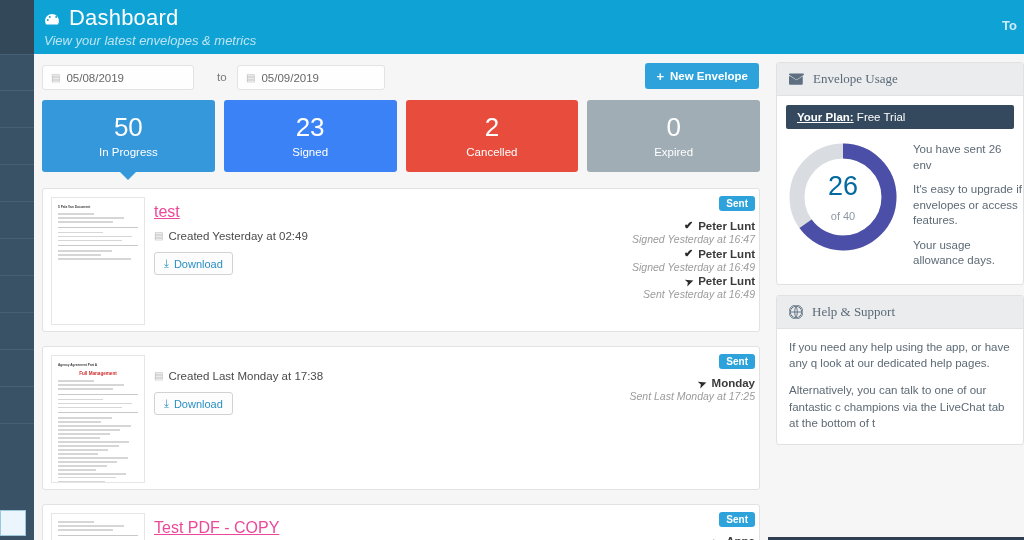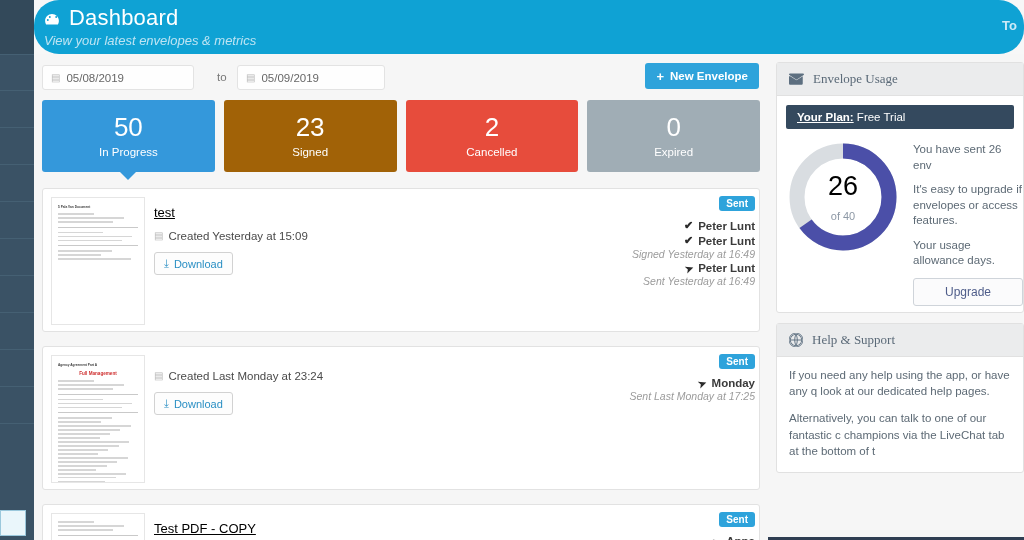--- a/index.html
+++ b/index.html
@@ -20,21 +20,21 @@
   #nav-rail .rail-item { height: 37px; border-bottom: 1px solid #46soc; border-bottom: 1px solid #456073; }
   #nav-rail .rail-item.first { border-top: 1px solid #456073; }
   #nav-rail .rail-bottom {
     position:absolute; left: 0px; bottom: 4px; width: 26px; height: 26px;
     background: #eaf6fb; border: 1px solid #9bc8dc;
   }
 
   
   #header {
     position: absolute; left: 34px; top: 0; right: 0; height: 54px;
-    background: #0fa2d4; color: #fff; border-radius: 25px;
+    background: #0fa2d4; color: #fff;
   }
   #header .title {
     position: absolute; left: 9px; top: 5px;
     font-size: 22px; font-weight: normal; letter-spacing: .2px;
     display: flex; align-items: center; gap: 8px;
   }
   #header .title .dash-icon { display:inline-block; width: 18px; height: 18px; }
   #header .subtitle {
     position: absolute; left: 10px; top: 33px;
     font-size: 13px; font-style: italic; color: #bde4f3;
@@ -102,21 +102,21 @@
     border: 1px solid #e6e6e6; flex: 0 0 94px;
     padding: 7px 6px; overflow: hidden;
   }
   .thumb .t-title { font-size: 3.2px; color: #3b3b3b; font-weight: bold; margin-bottom: 4px; }
   .thumb .t-title.red { color: #cf3030; font-size: 4.6px; text-align: center; }
   .thumb .t-line { height: 1.6px; background: #d6d6d6; margin-bottom: 2.4px; }
   .thumb .t-rule { height: 1px; background: #c9c9c9; margin: 4px 0; }
 
   .env-body { flex: 1; padding: 6px 0 0 9px; position: relative; }
   .env-name {
-    font-size: 13px; color: #000000; text-decoration: underline; cursor: pointer;
+    font-size: 16px; color: #ec4899; text-decoration: underline; cursor: pointer;
     display: inline-block;
   }
   .env-created {
     font-size: 11.5px; color: #4a4a4a; margin-top: 9px;
     display: flex; align-items: center; gap: 5px;
   }
   .dl-btn {
     margin-top: 10px; display: inline-flex; align-items: center; gap: 5px;
     border: 1px solid #d2d2d2; border-radius: 3px; background: #fdfdfd;
     font-size: 11px; color: #2a8fc4; padding: 4px 9px; cursor: pointer;
@@ -157,21 +157,21 @@
     padding: 6px 11px; margin: 9px 9px 0 9px; border-radius: 2px;
   }
   .plan-bar b { font-weight: bold; text-decoration: underline; }
   .usage-row { display: flex; gap: 10px; padding: 8px 0 6px 6px; align-items: flex-start; }
   .donut { position: relative; width: 120px; height: 120px; flex: 0 0 120px; }
   .donut svg { transform: rotate(-90deg); }
   .donut .d-center {
     position: absolute; inset: 0; display: flex; flex-direction: column;
     align-items: center; justify-content: center;
   }
-  .donut .d-num { font-size: 27px; color: #000000; line-height: 1; }
+  .donut .d-num { font-size: 27px; color: #0369a1; line-height: 1; }
   .donut .d-of { font-size: 11px; color: #8d98a5; margin-top: 10px; }
   .usage-text { flex: 1; padding-top: 5px; }
   .usage-text p { font-size: 11.5px; color: #5d6a75; line-height: 1.35; margin-bottom: 9px; }
   .upgrade-btn {
     display: block; width: 100%; border: 1px solid #cfd4da; background: #fbfbfc;
     border-radius: 3px; color: #4f5d8a; font-size: 12px; padding: 6px 0;
     cursor: pointer; font-family: "Liberation Sans", sans-serif;
   }
   .info-text { font-size: 11.5px; color: #5d6a75; line-height: 1.45; }
   .info-text p + p { margin-top: 10px; }
@@ -226,21 +226,21 @@
         <span class="plus">+</span>
         <span>New Envelope</span>
       </button>
     </div>
 
     <div id="stats">
         <div class="stat active" style="background: rgb(52, 152, 219);">
           <div class="num">50</div>
           <div class="lbl">In Progress</div>
         </div>
-        <div class="stat" style="background: #a16207;">
+        <div class="stat" style="background: #3b82f6;">
           <div class="num">23</div>
           <div class="lbl">Signed</div>
         </div>
         <div class="stat" style="background: rgb(231, 76, 60);">
           <div class="num">2</div>
           <div class="lbl">Cancelled</div>
         </div>
         <div class="stat" style="background: rgb(160, 173, 181);">
           <div class="num">0</div>
           <div class="lbl">Expired</div>
@@ -258,30 +258,31 @@
             <div class="t-line" style="width:56%"></div>
             <div class="t-line" style="width:93%"></div>
             <div class="t-line" style="width:80%"></div>
             <div class="t-rule"></div>
             <div class="t-line" style="width:67%"></div>
             <div class="t-line" style="width:54%"></div>
             <div class="t-line" style="width:91%"></div>
           </div>
           <div class="env-body"><a class="env-name">test</a><div class="env-created">
               <span class="cal-icon">▤</span>
-              <span>Created Yesterday at 15:09</span>
+              <span>Created Yesterday at 02:49</span>
             </div><button class="dl-btn">
               <span>⤓</span>
               <span>Download</span>
             </button></div>
           <div class="env-right"><span class="badge">Sent</span><div class="recip">
               <div class="r-name">
                 <span class="ico-check">✔</span>
                 <span>Peter Lunt</span>
               </div>
+              <div class="r-when">Signed Yesterday at 16:47</div>
             </div><div class="recip">
               <div class="r-name">
                 <span class="ico-check">✔</span>
                 <span>Peter Lunt</span>
               </div>
               <div class="r-when">Signed Yesterday at 16:49</div>
             </div><div class="recip">
               <div class="r-name">
                 <span class="ico-sent">➤</span>
                 <span>Peter Lunt</span>
@@ -314,21 +315,21 @@
             <div class="t-line" style="width:87%"></div>
             <div class="t-line" style="width:74%"></div>
             <div class="t-line" style="width:61%"></div>
             <div class="t-line" style="width:48%"></div>
             <div class="t-line" style="width:85%"></div>
             <div class="t-line" style="width:72%"></div>
             <div class="t-line" style="width:59%"></div>
           </div>
           <div class="env-body"><div class="env-created">
               <span class="cal-icon">▤</span>
-              <span>Created Last Monday at 23:24</span>
+              <span>Created Last Monday at 17:38</span>
             </div><button class="dl-btn">
               <span>⤓</span>
               <span>Download</span>
             </button></div>
           <div class="env-right"><span class="badge">Sent</span><div class="recip">
               <div class="r-name">
                 <span class="ico-sent">➤</span>
                 <span>Monday</span>
               </div>
               <div class="r-when">Sent Last Monday at 17:25</div>
@@ -376,21 +377,20 @@
           </svg>
           <div class="d-center">
             <div class="d-num">26</div>
             <div class="d-of">of 40</div>
           </div>
         </div>
         <div class="usage-text">
           <p>You have sent 26 env</p>
           <p>It's easy to upgrade if envelopes or access features.</p>
           <p>Your usage allowance days.</p>
-          <button class="upgrade-btn">Upgrade</button>
         </div>
       </div>
     </div>
 
 
     <div class="panel">
       <div class="panel-head">
         <span class="p-ico">
           <svg width="14" height="14" viewBox="0 0 24 24" fill="#5d6f80">
             <path d="M12 0a12 12 0 1 0 0 24 12 12 0 0 0 0-24zm0 2.2c5.4 0 9.8 4.4 9.8 9.8S17.4 21.8 12 21.8 2.2 17.4 2.2 12 6.6 2.2 12 2.2zM3 12h18M12 3c3 3.5 3 14.5 0 18M12 3c-3 3.5-3 14.5 0 18" stroke="#5d6f80" stroke-width="1.6" fill="none"></path>

